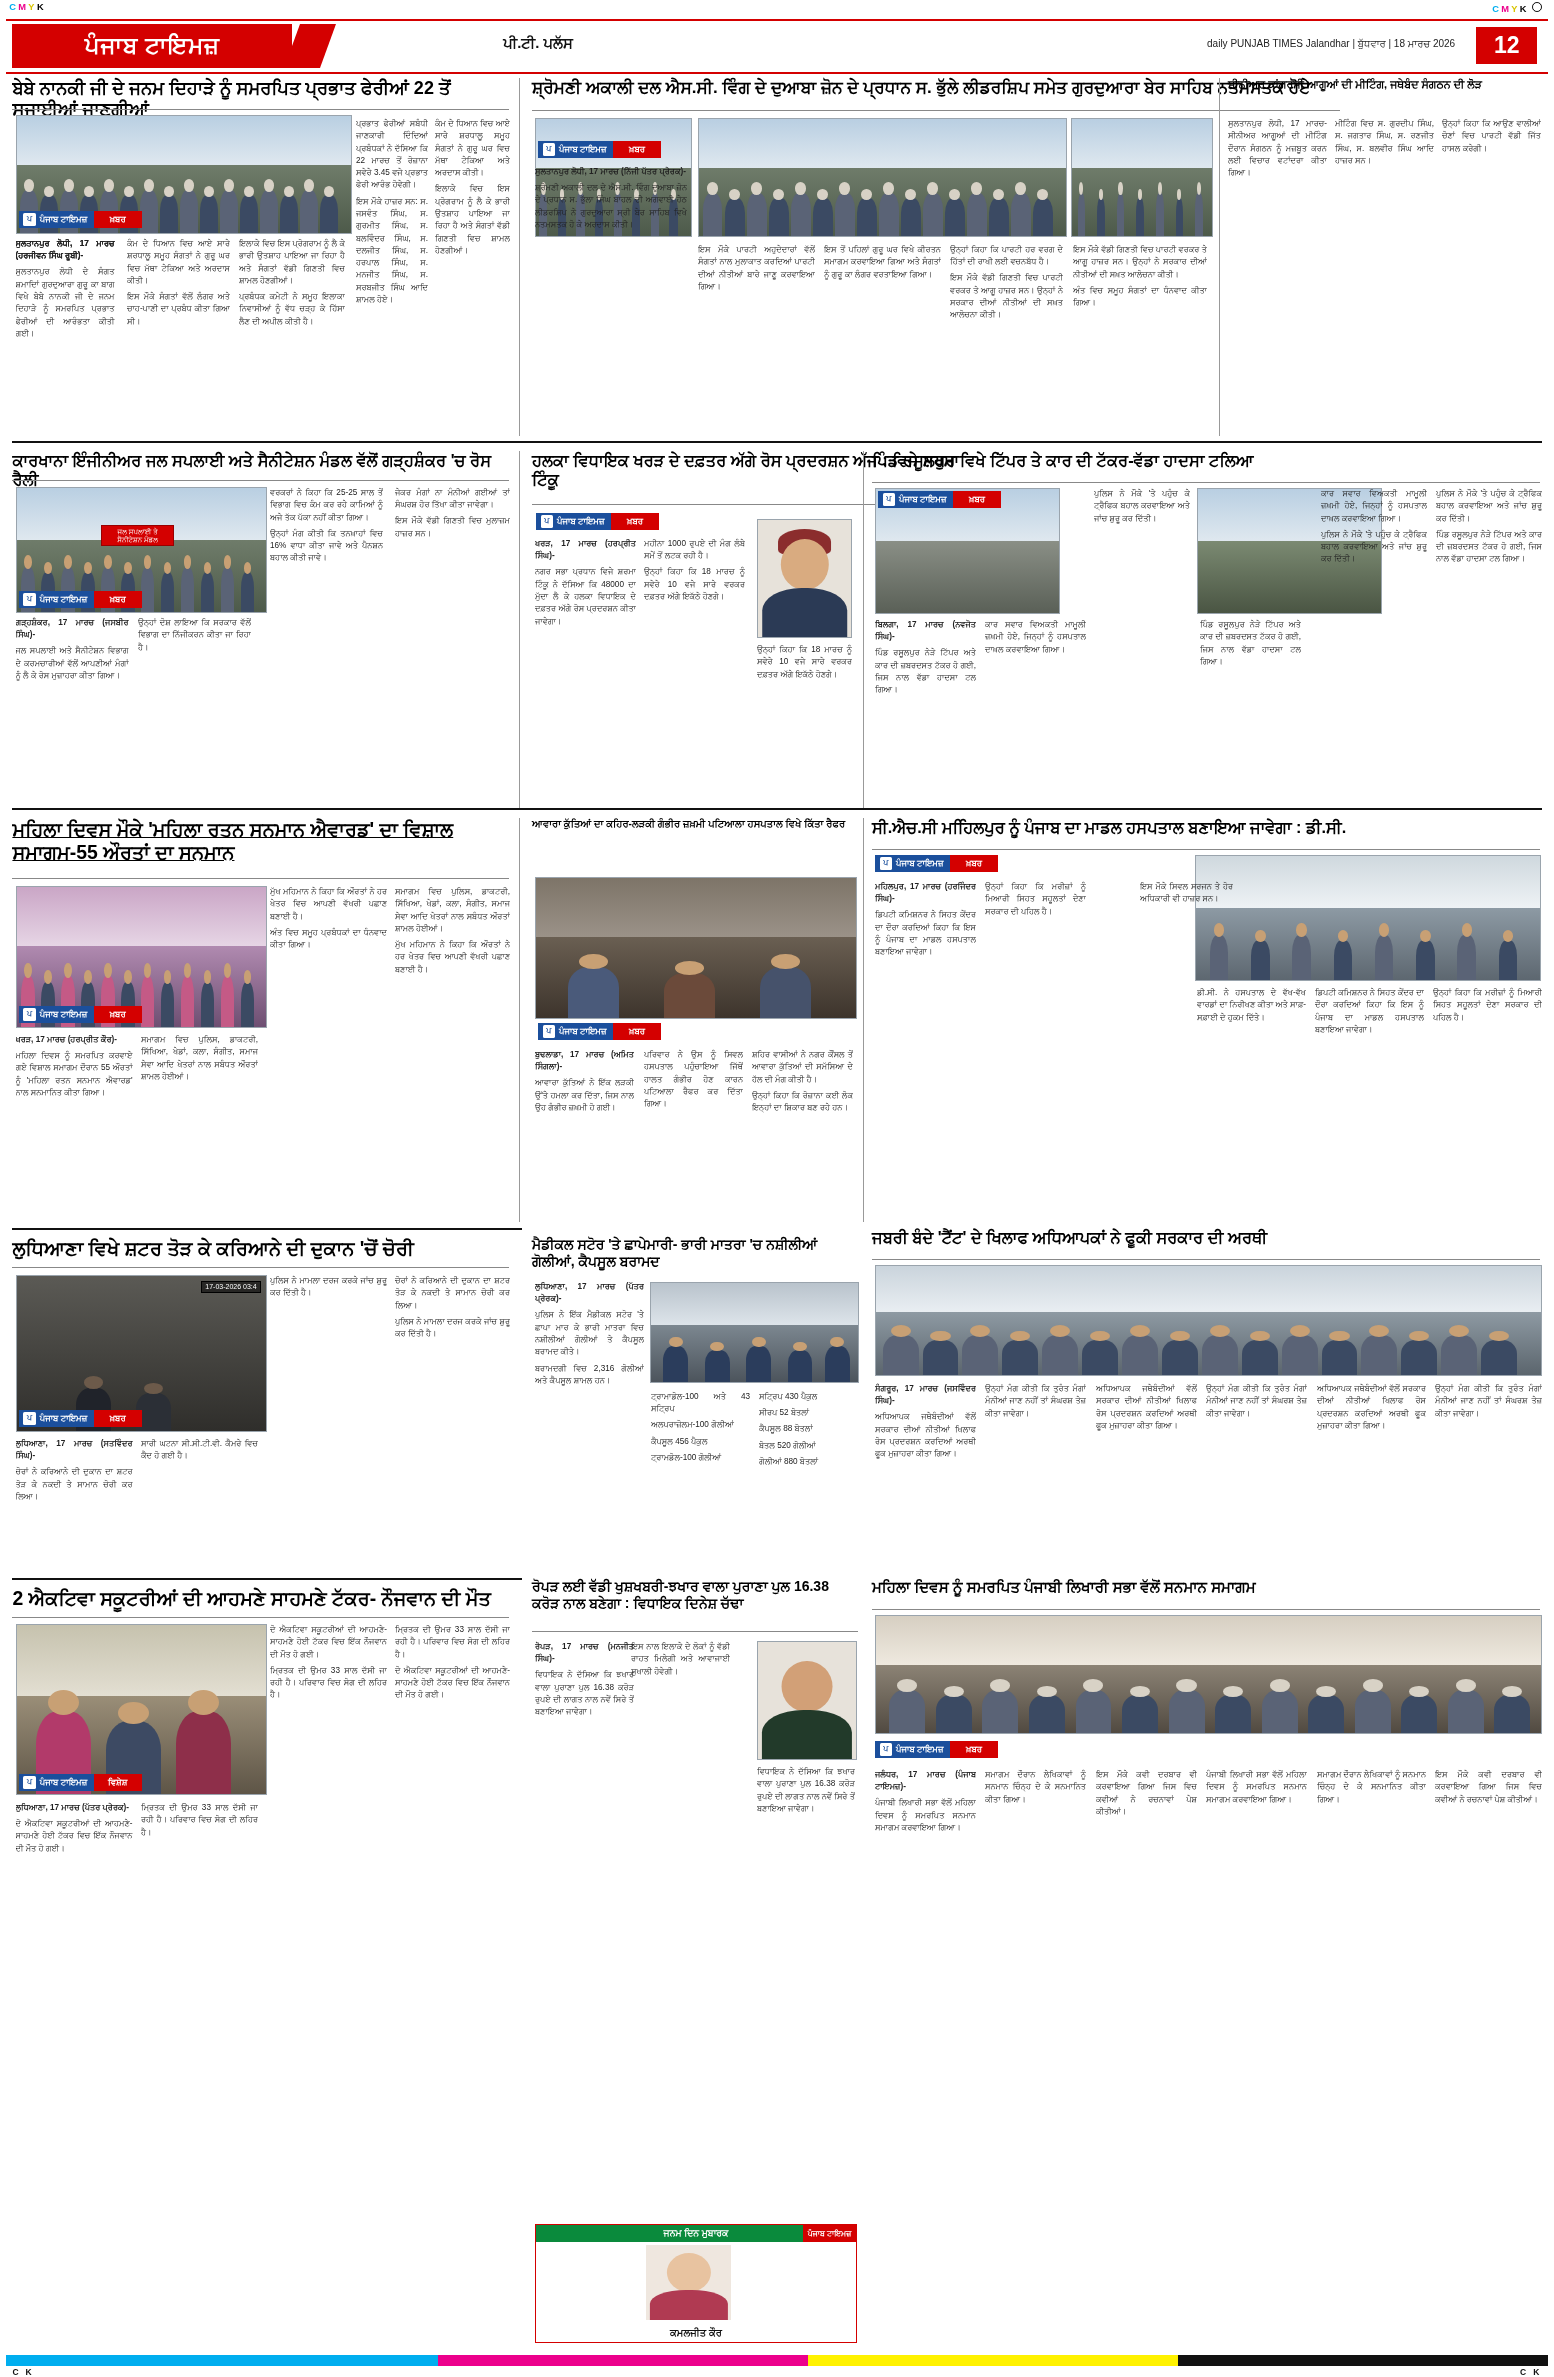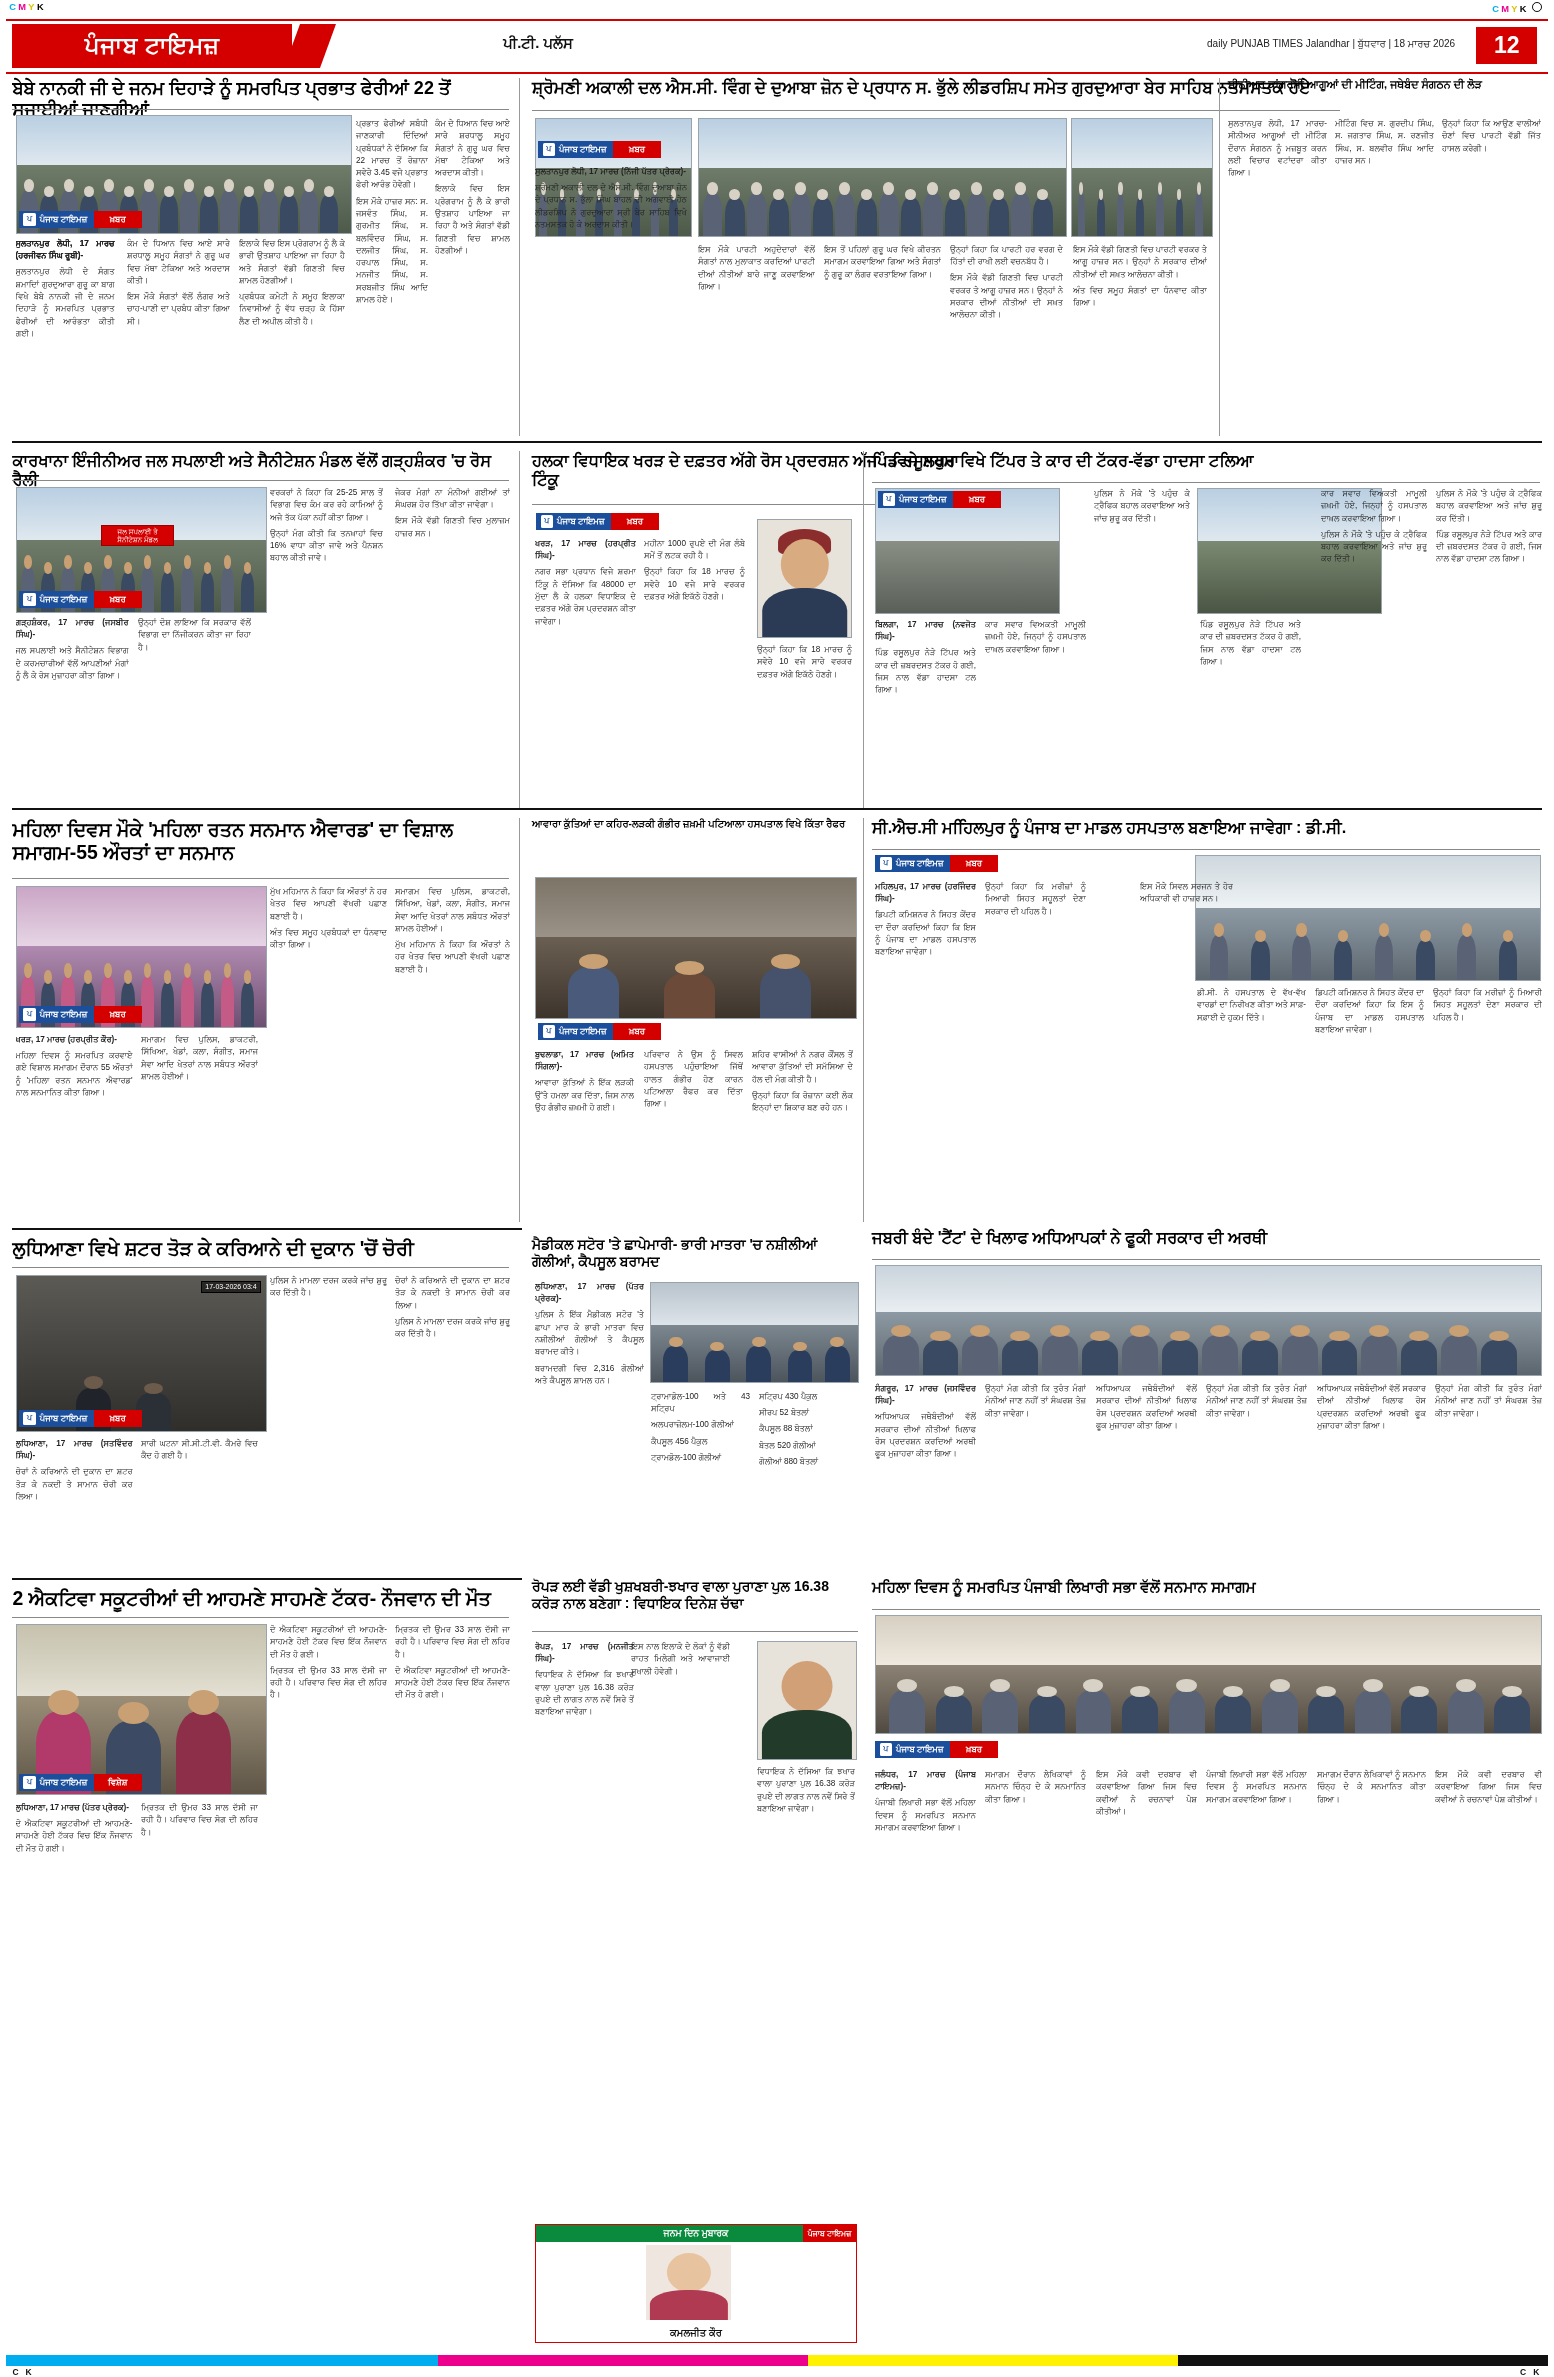--- a/index.html
+++ b/index.html
@@ -449,21 +449,21 @@
     <p>ਕਾਰ ਸਵਾਰ ਵਿਅਕਤੀ ਮਾਮੂਲੀ ਜ਼ਖ਼ਮੀ ਹੋਏ, ਜਿਨ੍ਹਾਂ ਨੂੰ ਹਸਪਤਾਲ ਦਾਖ਼ਲ ਕਰਵਾਇਆ ਗਿਆ।</p>
     <p>ਪੁਲਿਸ ਨੇ ਮੌਕੇ 'ਤੇ ਪਹੁੰਚ ਕੇ ਟ੍ਰੈਫਿਕ ਬਹਾਲ ਕਰਵਾਇਆ ਅਤੇ ਜਾਂਚ ਸ਼ੁਰੂ ਕਰ ਦਿੱਤੀ।</p>
   </div>
   <div class="col" style="left:1436px;top:488px;width:106px;height:311px;">
     <p>ਪੁਲਿਸ ਨੇ ਮੌਕੇ 'ਤੇ ਪਹੁੰਚ ਕੇ ਟ੍ਰੈਫਿਕ ਬਹਾਲ ਕਰਵਾਇਆ ਅਤੇ ਜਾਂਚ ਸ਼ੁਰੂ ਕਰ ਦਿੱਤੀ।</p>
     <p>ਪਿੰਡ ਰਸੂਲਪੁਰ ਨੇੜੇ ਟਿੱਪਰ ਅਤੇ ਕਾਰ ਦੀ ਜ਼ਬਰਦਸਤ ਟੱਕਰ ਹੋ ਗਈ, ਜਿਸ ਨਾਲ ਵੱਡਾ ਹਾਦਸਾ ਟਲ ਗਿਆ।</p>
   </div>
 
   <div class="sep" style="left:12.4px;top:808px;width:1530px;"></div>
 
-  <div class="headline" style="left:12.4px;top:818px;width:497px;font-size:19.4px;">ਮਹਿਲਾ ਦਿਵਸ ਮੌਕੇ 'ਮਹਿਲਾ ਰਤਨ ਸਨਮਾਨ ਐਵਾਰਡ' ਦਾ ਵਿਸ਼ਾਲ ਸਮਾਗਮ-55 ਔਰਤਾਂ ਦਾ ਸਨਮਾਨ</div>
+  <div class="headline" style="left:12.4px;top:818px;width:497px;font-size:19.4px;text-decoration:underline;">ਮਹਿਲਾ ਦਿਵਸ ਮੌਕੇ 'ਮਹਿਲਾ ਰਤਨ ਸਨਮਾਨ ਐਵਾਰਡ' ਦਾ ਵਿਸ਼ਾਲ ਸਮਾਗਮ-55 ਔਰਤਾਂ ਦਾ ਸਨਮਾਨ</div>
   <div class="hr-gray" style="left:12.4px;top:878px;width:497px;"></div>
   <div class="photo" style="left:15.5px;top:886px;width:249px;height:140px;">
     <div class="sky" style="background:linear-gradient(#caa6c6,#e6d5e5);"></div>
     <div class="ground" style="background:linear-gradient(#b08ab0,#6e4f72);"></div>
     <div class="crowd">
         <i style="left:2%;background:#c45a86">
           <b></b>
         </i>
         <i style="left:10%">
           <b></b>

